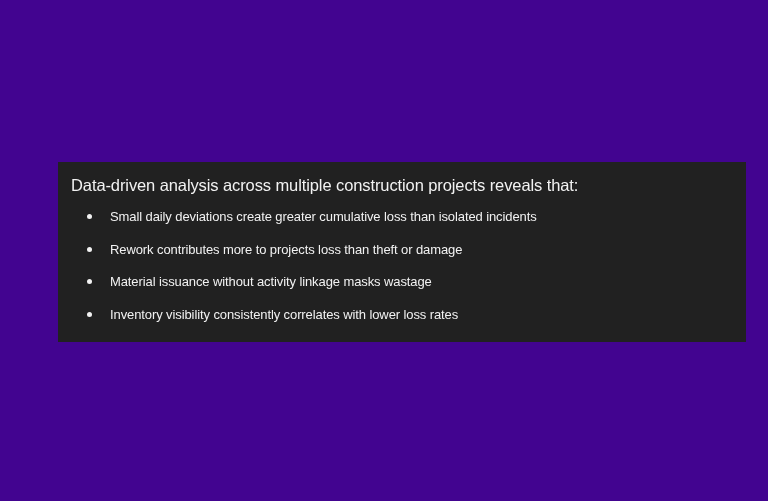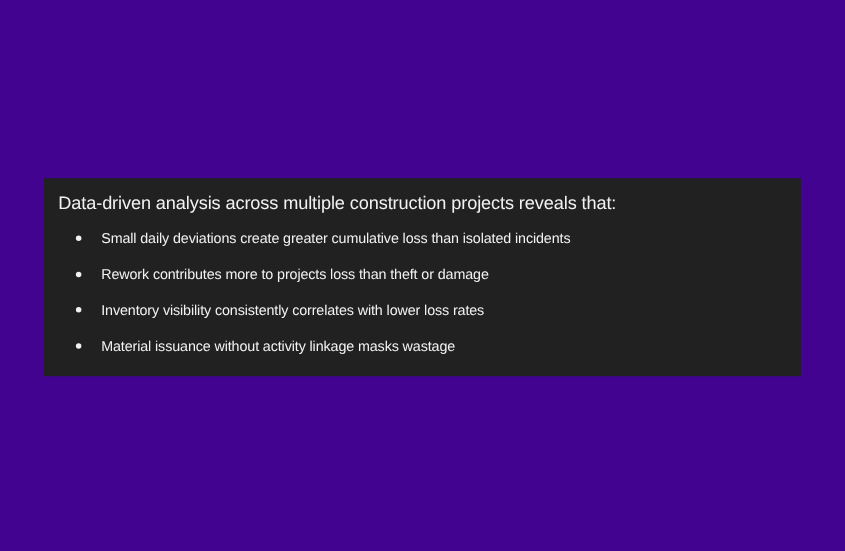--- a/index.html
+++ b/index.html
@@ -16,21 +16,21 @@
 
   #slide {
     position: relative;
     width: 768px;
     height: 501px;
     background: #420490;
   }
 
   #content-panel {
     position: absolute;
-    left: 40px;
+    left: 58px;
     top: 162px;
     width: 688px;
     height: 180px;
     background: #212121;
     box-sizing: border-box;
     padding: 12px 20px 14px 13px;
   }
 
   #panel-heading {
     color: #f2f2f2;
@@ -94,25 +94,25 @@
         <span class="bullet-text">Small daily deviations create greater cumulative loss than isolated incidents</span>
       </li>
 
       <li class="bullet-item">
         <span class="bullet-marker"></span>
         <span class="bullet-text">Rework contributes more to projects loss than theft or damage</span>
       </li>
 
       <li class="bullet-item">
         <span class="bullet-marker"></span>
-        <span class="bullet-text">Inventory visibility consistently correlates with lower loss rates</span>
+        <span class="bullet-text">Material issuance without activity linkage masks wastage</span>
       </li>
 
       <li class="bullet-item">
         <span class="bullet-marker"></span>
-        <span class="bullet-text">Material issuance without activity linkage masks wastage</span>
+        <span class="bullet-text">Inventory visibility consistently correlates with lower loss rates</span>
       </li>
 
     </ul>
 
   </div>
 
 </div>
 
 </body></html>

